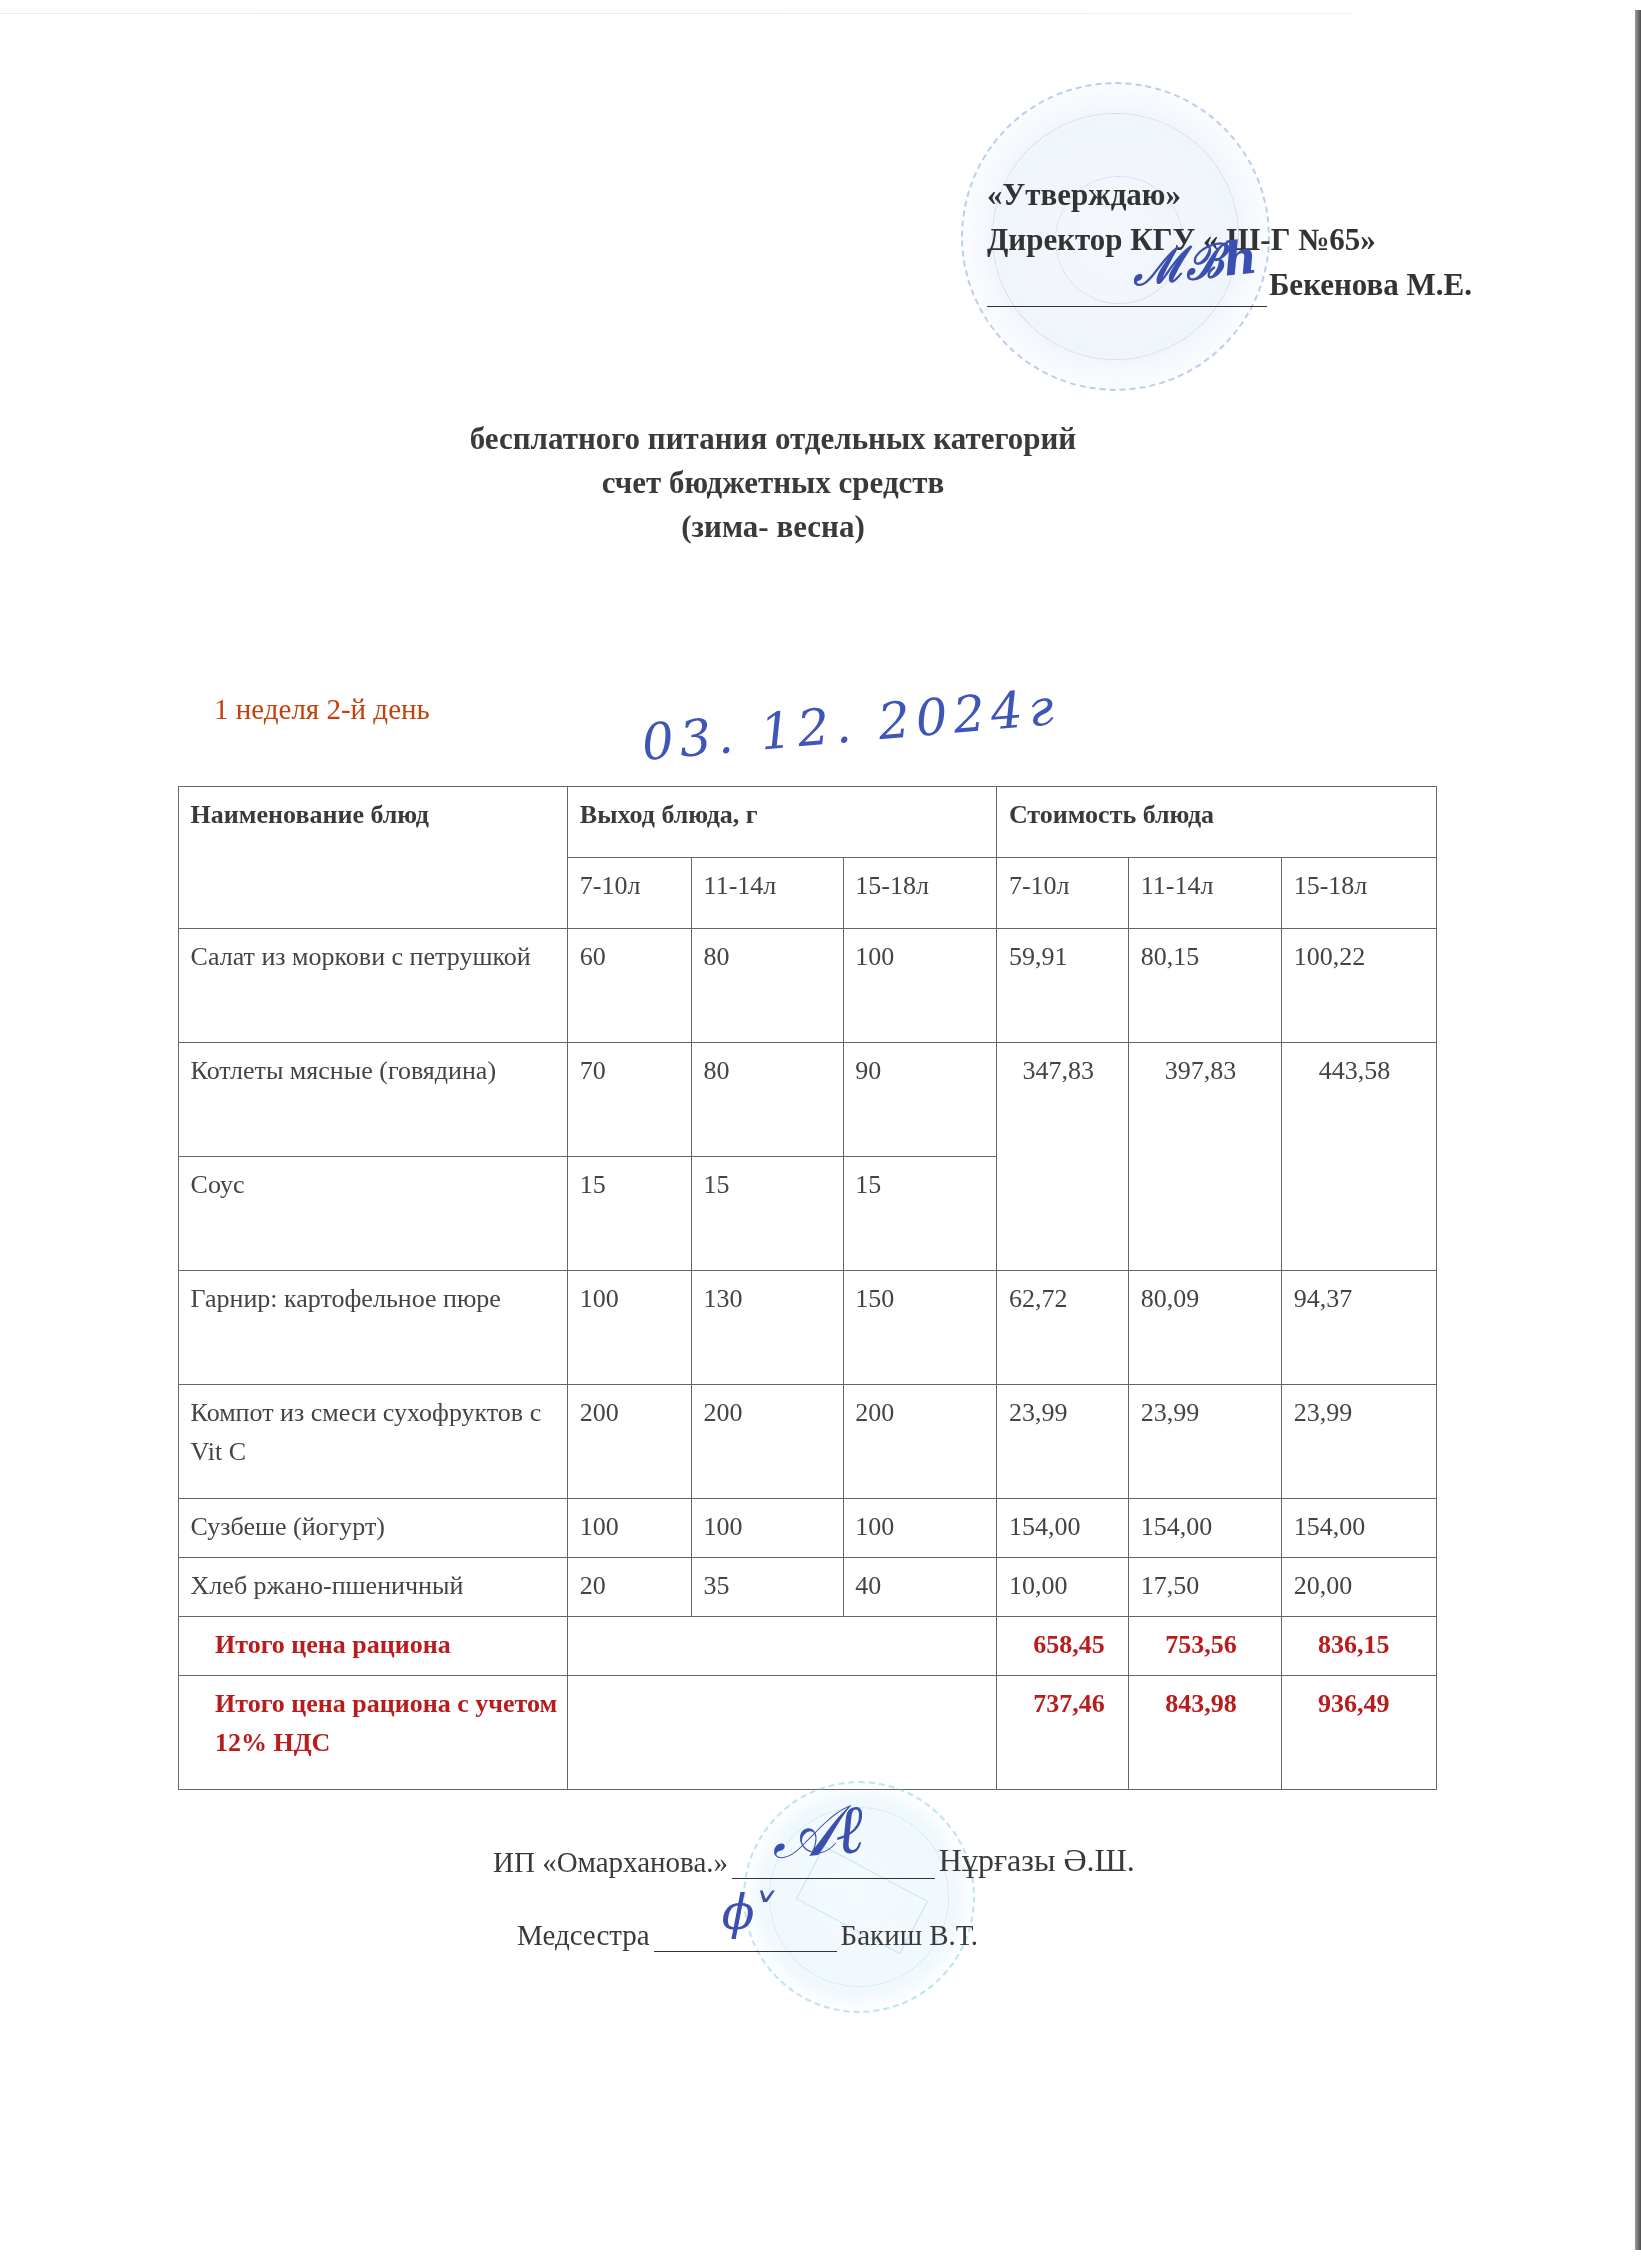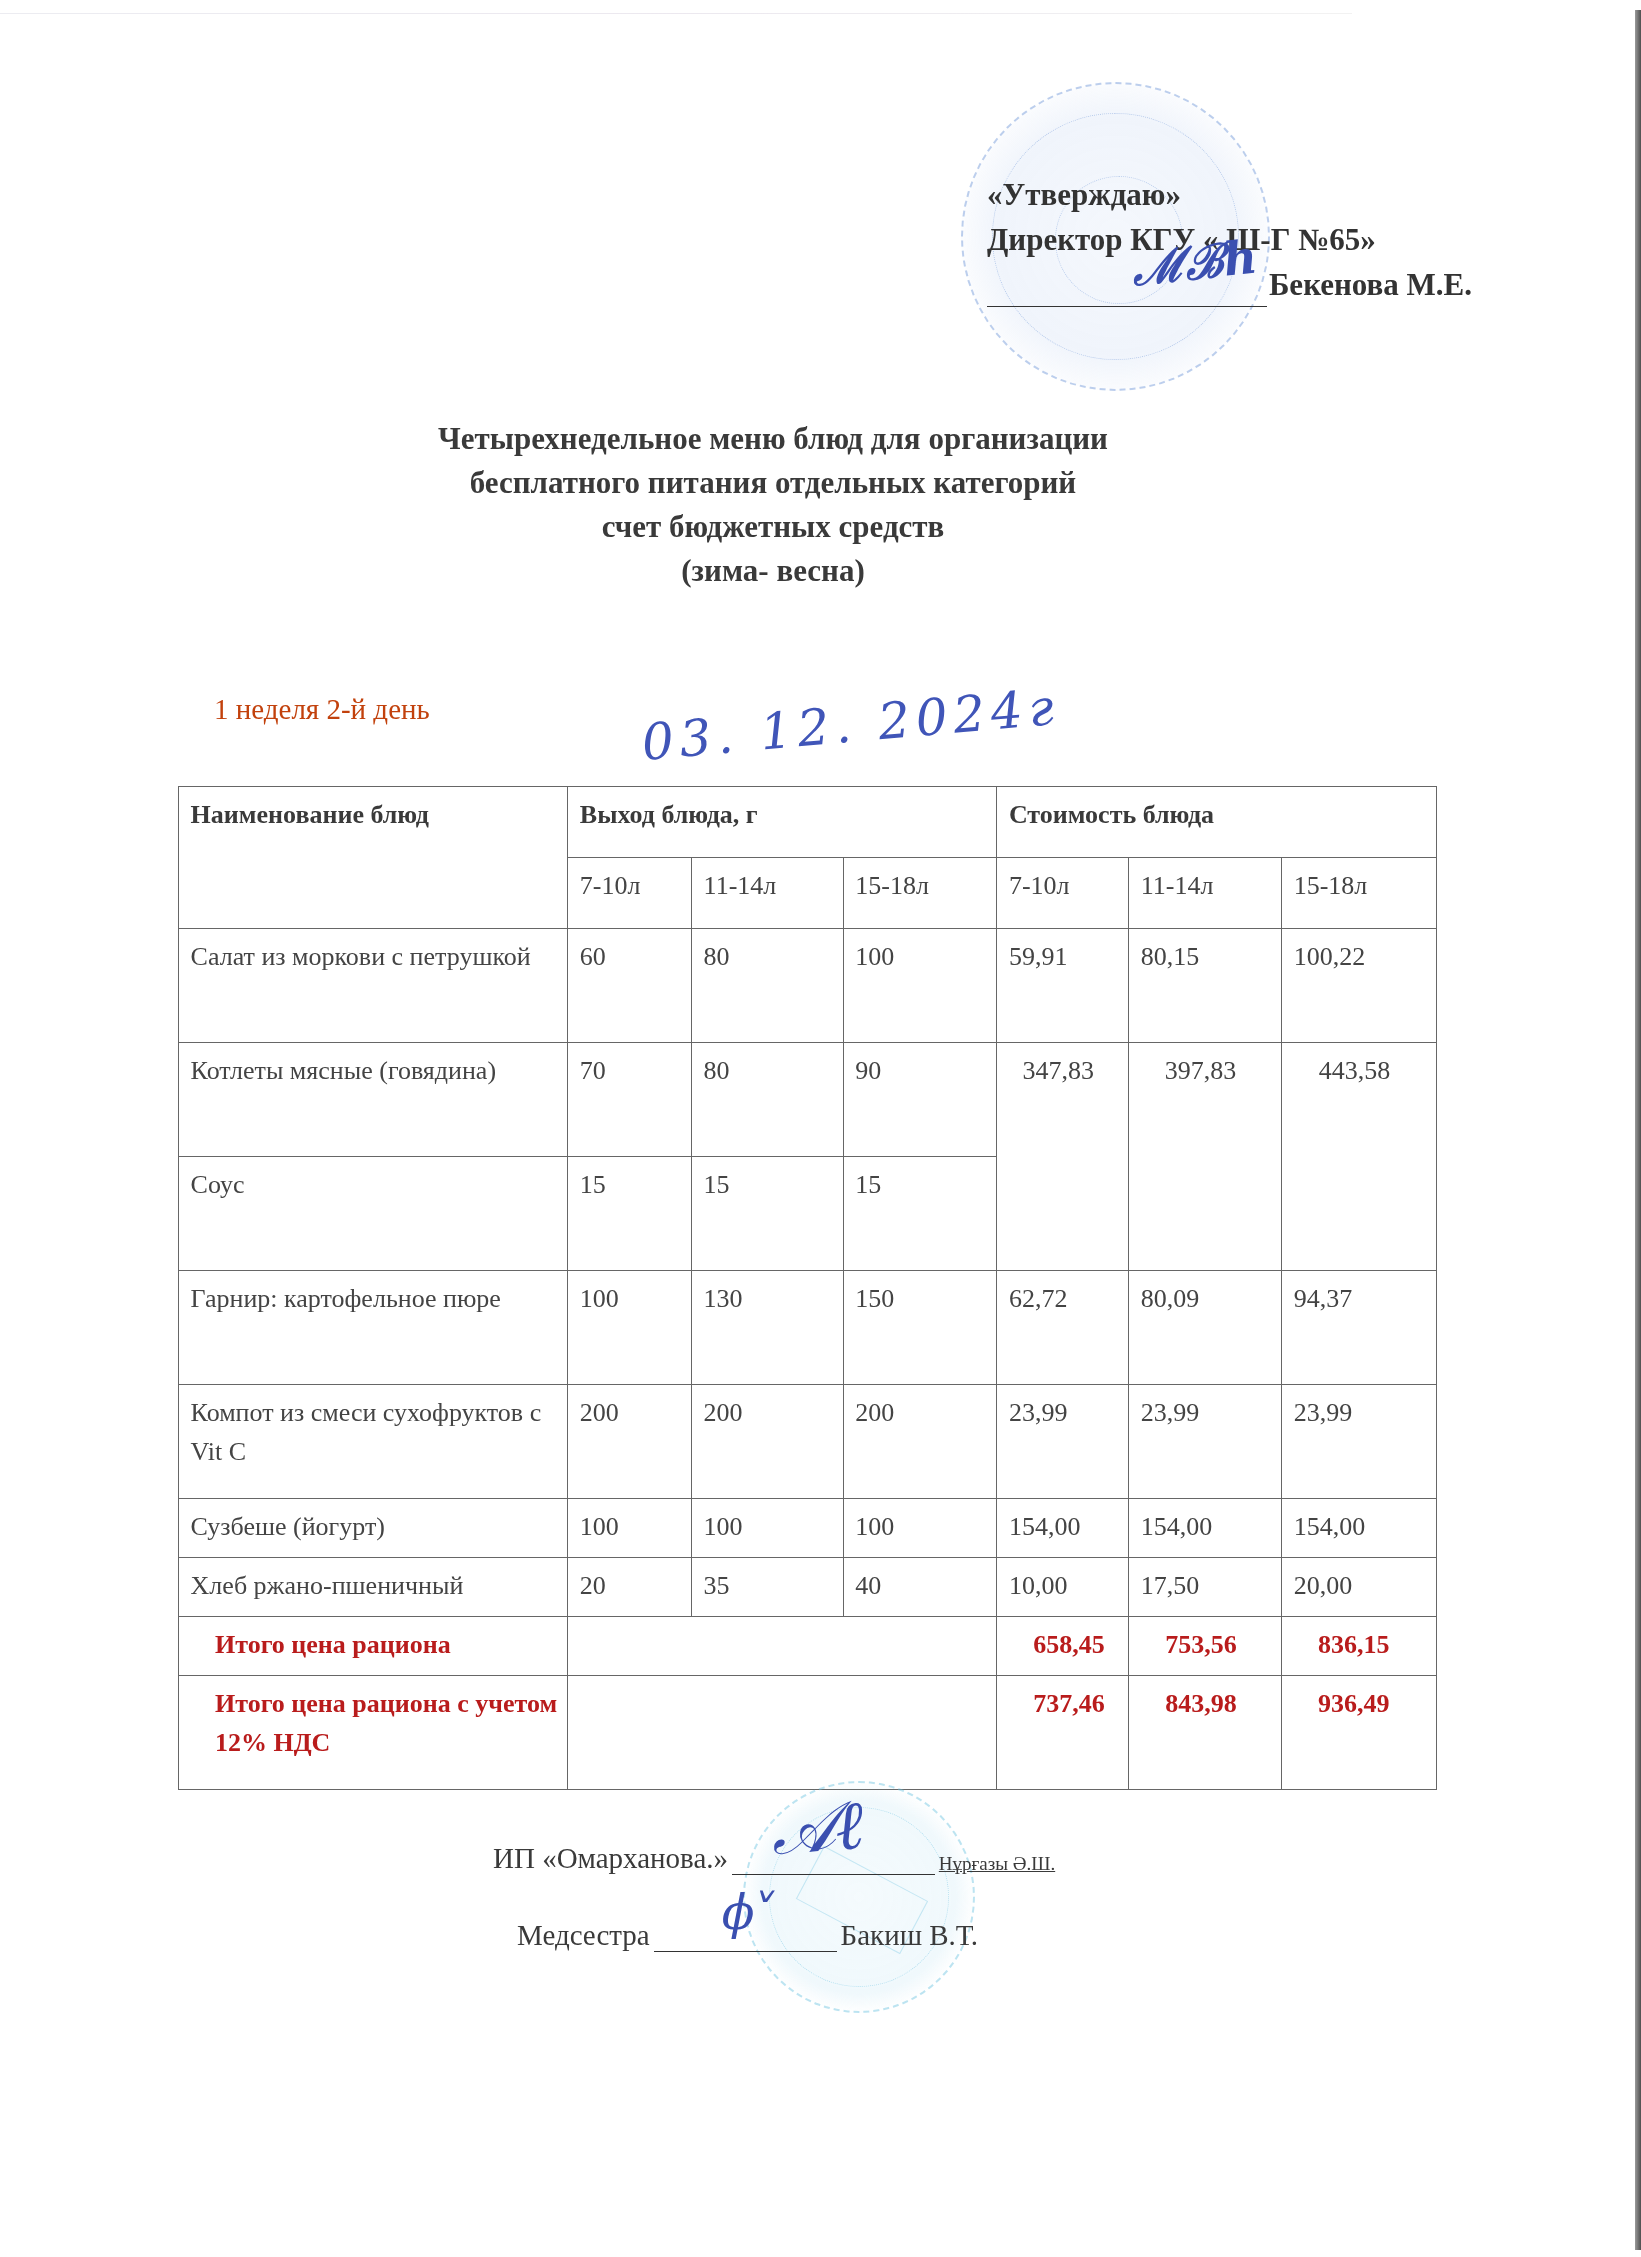--- a/index.html
+++ b/index.html
@@ -48,21 +48,21 @@
   tr.h2 td { height: 71px; }
   tr.r2 td { height: 114px; }
   tr.r1 td { height: 59px; }
 
   
   .footer { position: absolute; left: 0; width: 1641px; font-size: 29px; color: #3a3a3a; }
   .foot-row { position: absolute; white-space: nowrap; display: flex; align-items: flex-end; }
   .foot-row .line { display: inline-block; border-bottom: 1.9px solid #333; height: 29px; position: relative; margin: 0 3.9px; }
   .foot-ip { left: 493px; top: 1842px; }
   .foot-ip .line { width: 203px; }
-  .foot-ip .nm { font-size: 19px; text-decoration: underline; }
+  .foot-ip .nm { font-size: 32px; }
   .foot-nurse { left: 517px; top: 1919px; }
   .foot-nurse .line { width: 183px; }
   .sig-ip { left: 39px; top: -58px; font-size: 68px; transform: rotate(-4deg); color: #3a4fb0; }
   .sig-nurse { left: 68px; top: -39px; font-size: 48px; color: #3a4fb0; }
 </style>
 </head>
 <body>
 
 <div class="scan-line-top"></div>
 <div class="scan-edge-right"></div>
@@ -74,21 +74,20 @@
   <div>Директор КГУ « Ш-Г №65»</div>
   <div class="sign-row">
     <span class="sign-line">
       <span class="signature sig-director">ℳℬℎ</span>
     </span>
     <span>Бекенова М.Е.</span>
   </div>
 </div>
 
 <div class="title">
-  <div>Четырехнедельное меню блюд для организации</div>
   <div>бесплатного питания отдельных категорий</div>
   <div>счет бюджетных средств</div>
   <div>(зима- весна)</div>
 </div>
 
 <div class="day-label">1 неделя 2-й день</div>
 <div class="hand-date">03. 12. 2024г</div>
 
 <table class="menu">
   <colgroup>

